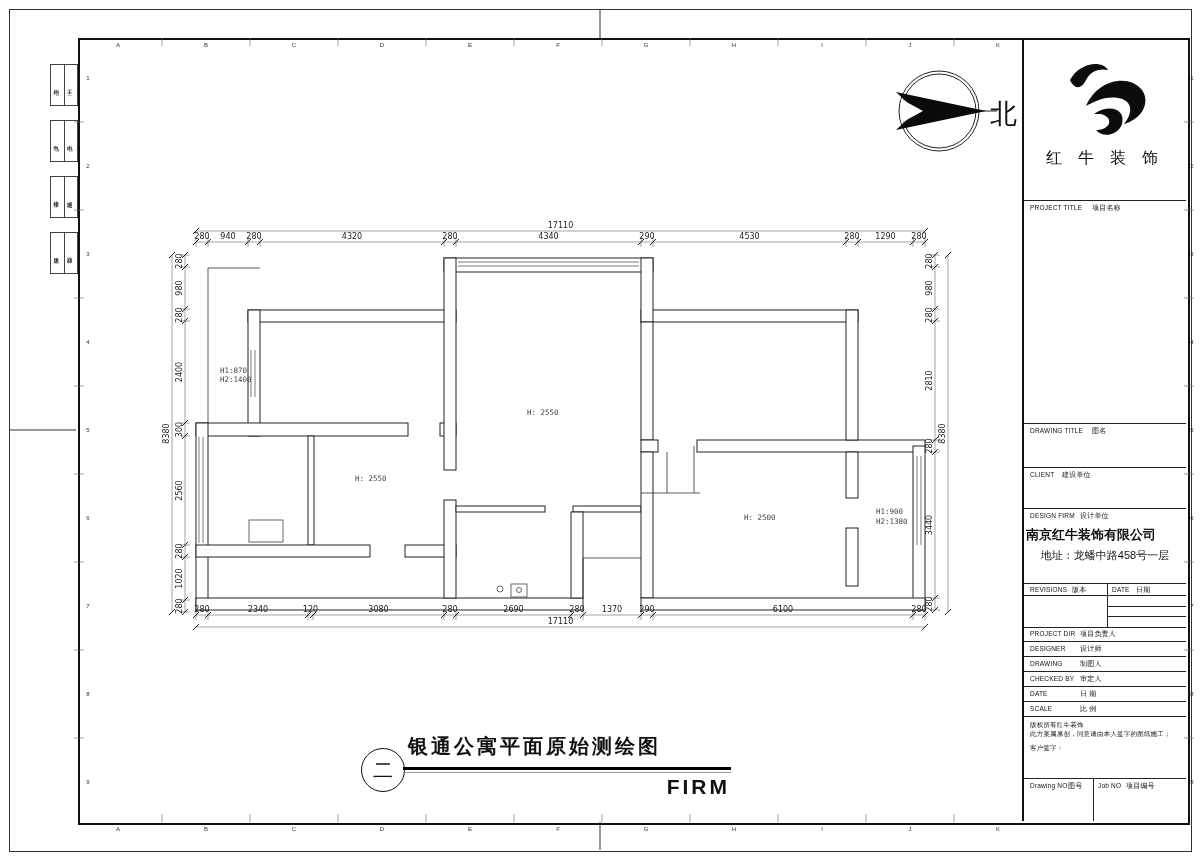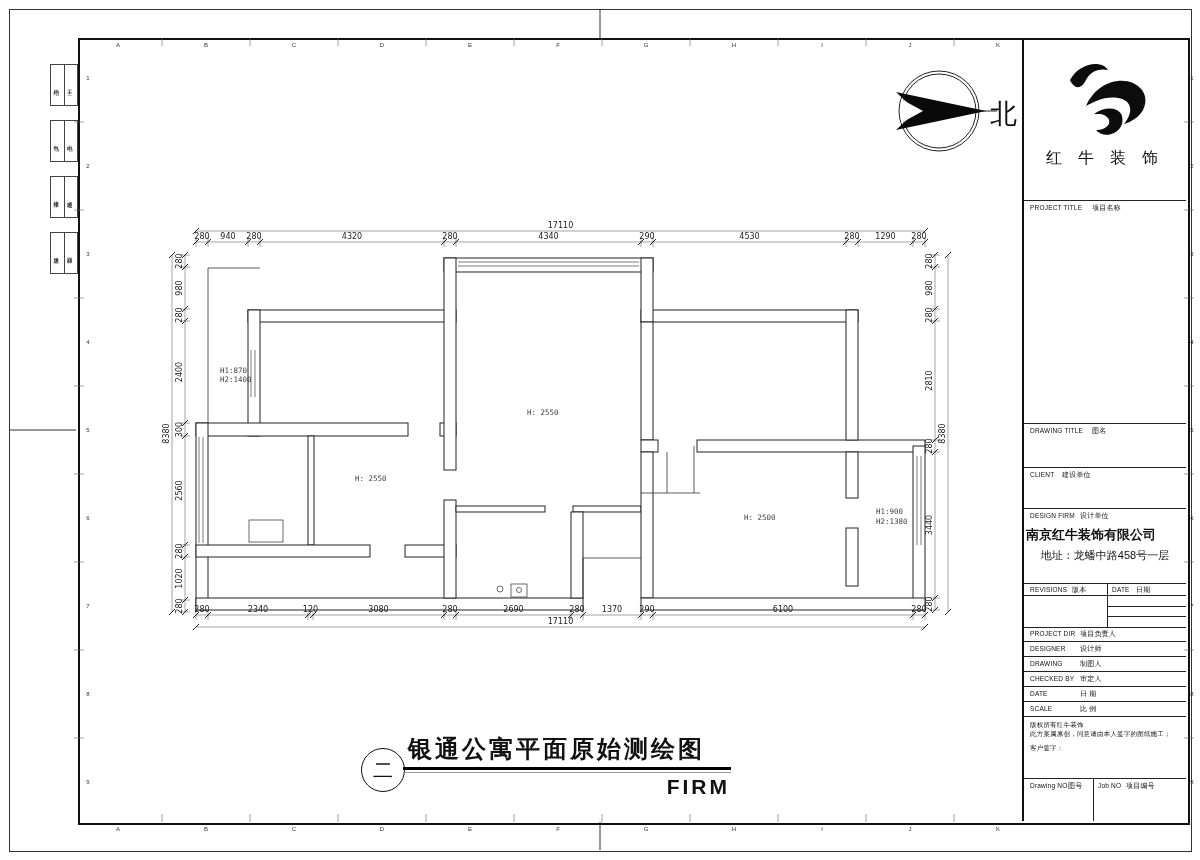--- a/index.html
+++ b/index.html
@@ -17,21 +17,21 @@
   svg text{user-select:none}
   .wall{fill:#fff;stroke:#222;stroke-width:1}
   .thin{stroke:#333;stroke-width:.8}
   .win{stroke:#444;stroke-width:.7}
   .fix{fill:none;stroke:#444;stroke-width:.8}
   .dim{stroke:#666;stroke-width:.6;fill:none}
   .dimtick{stroke:#222;stroke-width:1}
   .dimlbl{font-size:8px;font-family:"DejaVu Sans",sans-serif;fill:#222}
   .planlbl{font-size:7.5px;font-family:"DejaVu Sans Mono",monospace;fill:#444}
   .gridlbl{font-size:6px;fill:#333}
-  #footer-title{font-size:24px;font-weight:600;letter-spacing:3px;font-family:"Liberation Serif","DejaVu Serif",serif}
+  #footer-title{font-size:20px;font-weight:600;letter-spacing:3px;font-family:"Liberation Serif","DejaVu Serif",serif}
   #plan-label{font-size:21px;font-weight:bold;letter-spacing:3px;text-align:right}
 </style>
 </head>
 <body>
 
 <div class="abs" style="left:9px;top:9px;width:1181px;height:841px;border:1px solid #333"></div>
 <div class="abs" style="left:78px;top:38px;width:1108px;height:783px;border:2px solid #111"></div>
 
 <svg class="abs" style="left:0;top:0" width="1200" height="860" viewBox="0 0 1200 860">
     <rect x="444" y="258" width="209" height="14" class="wall"></rect>

